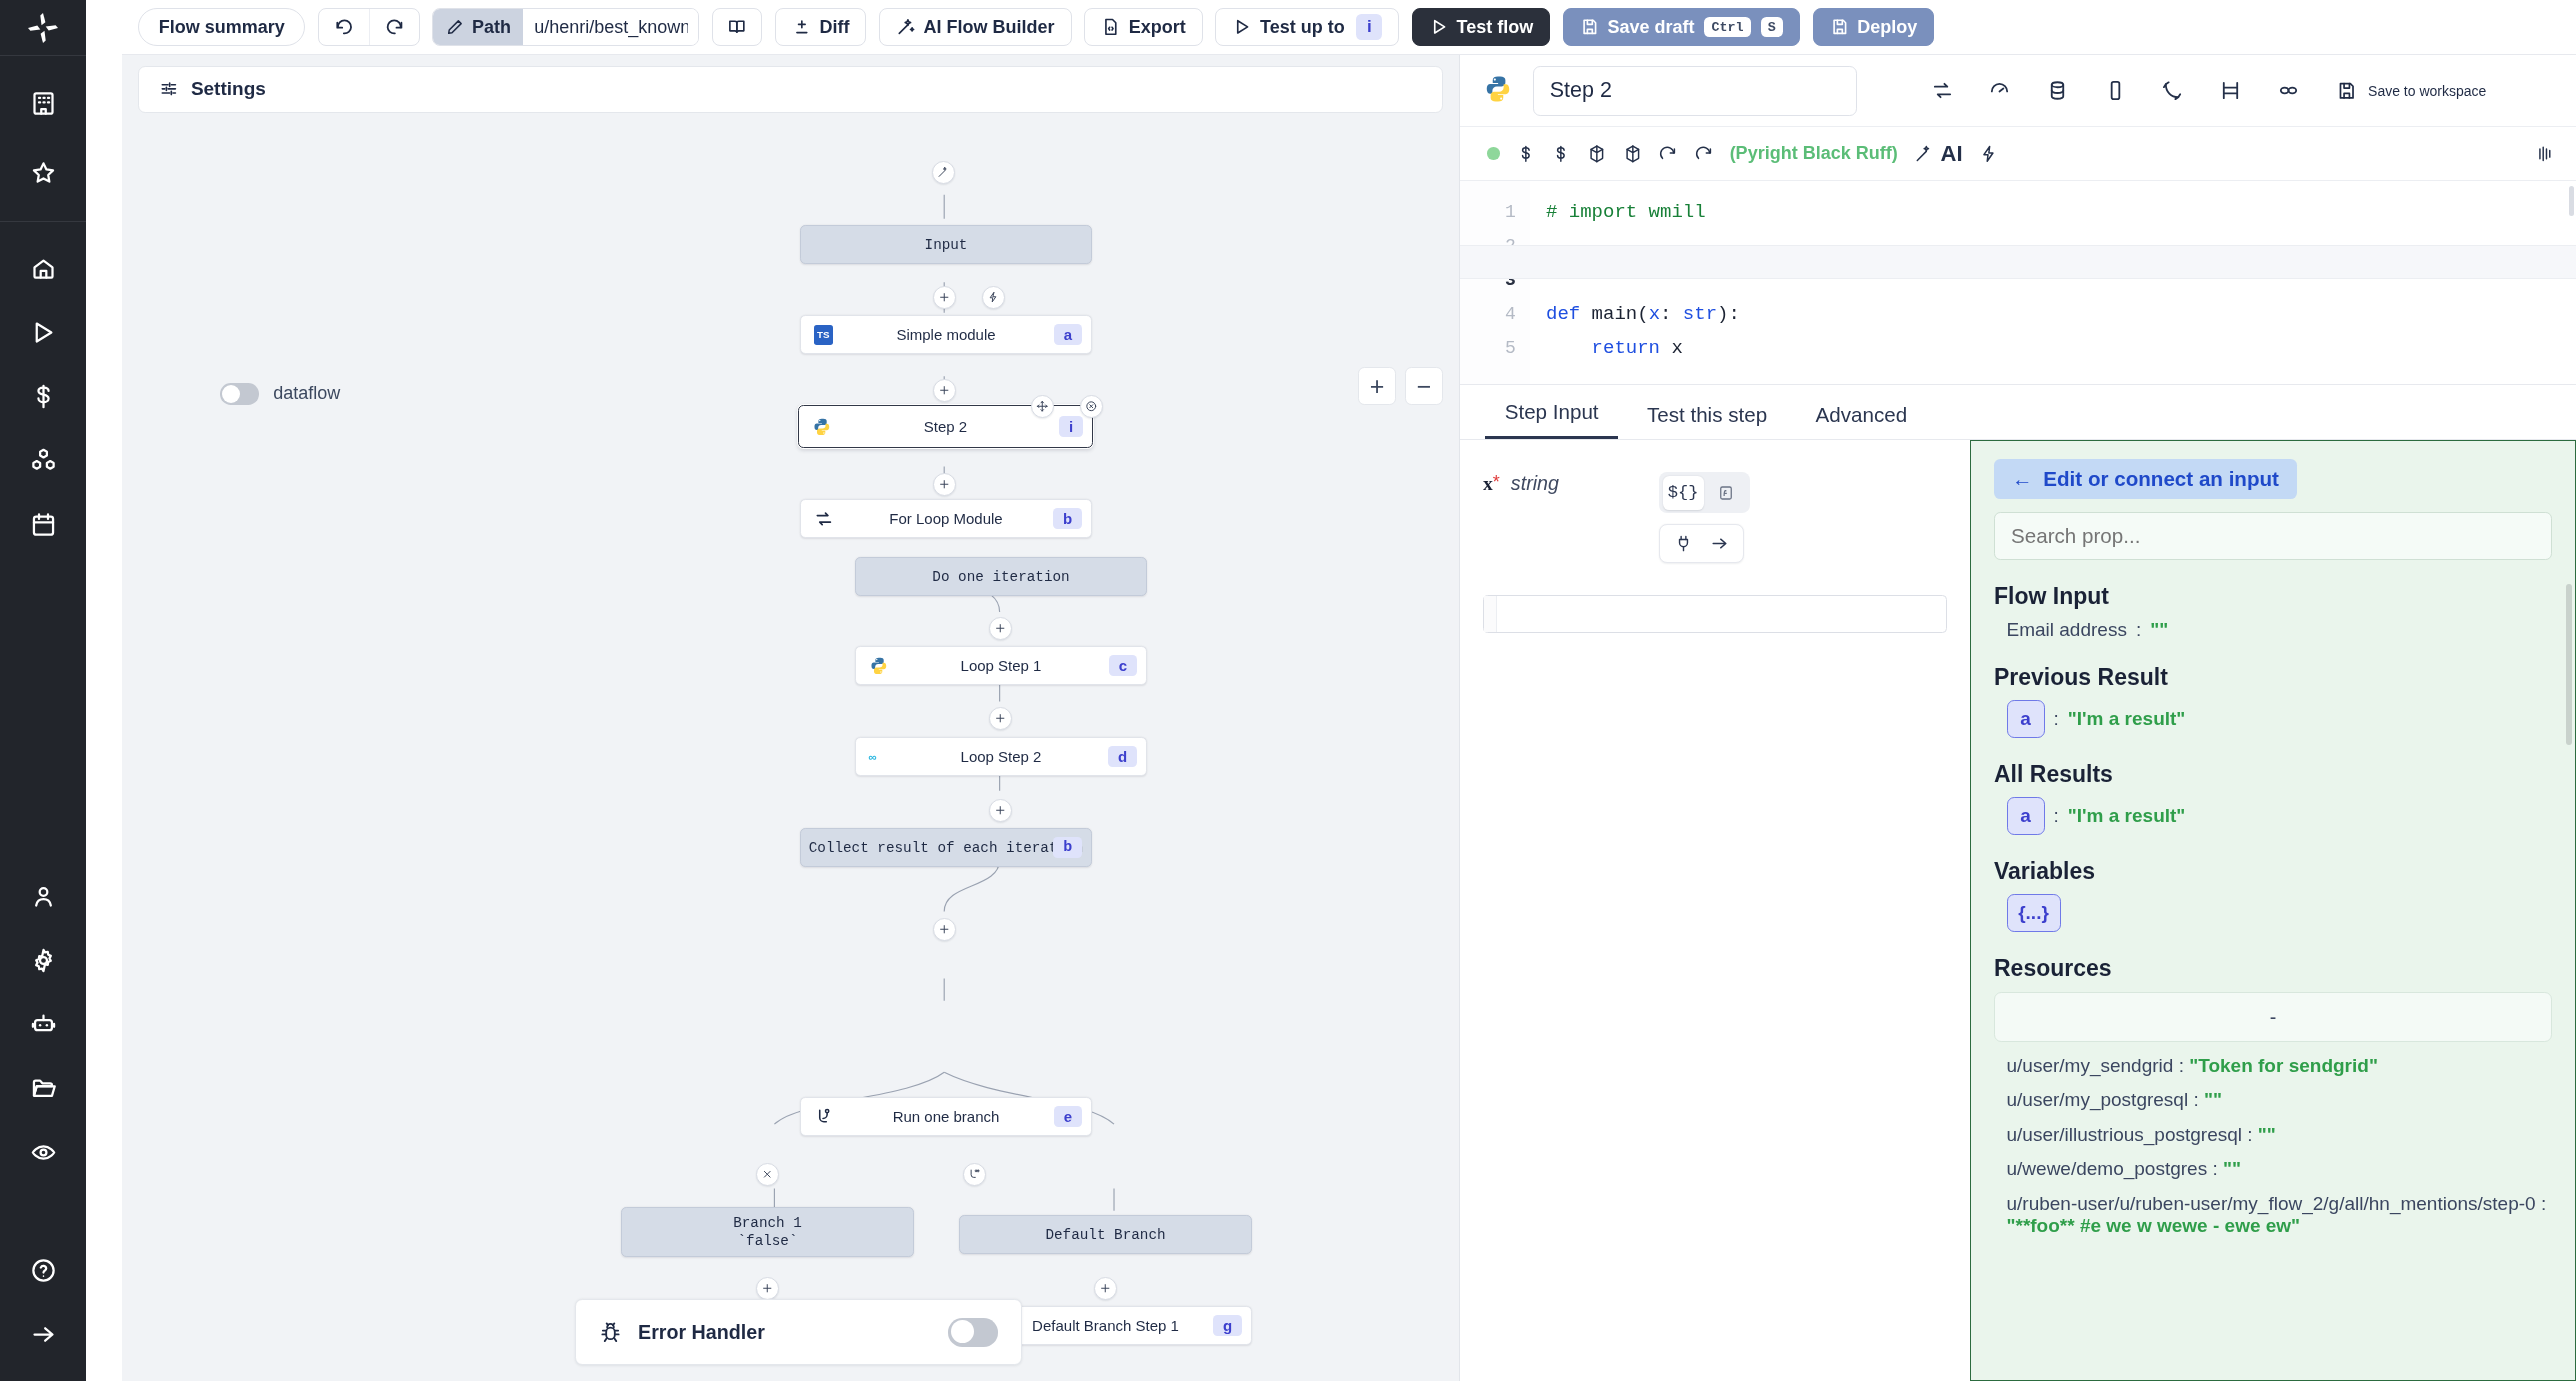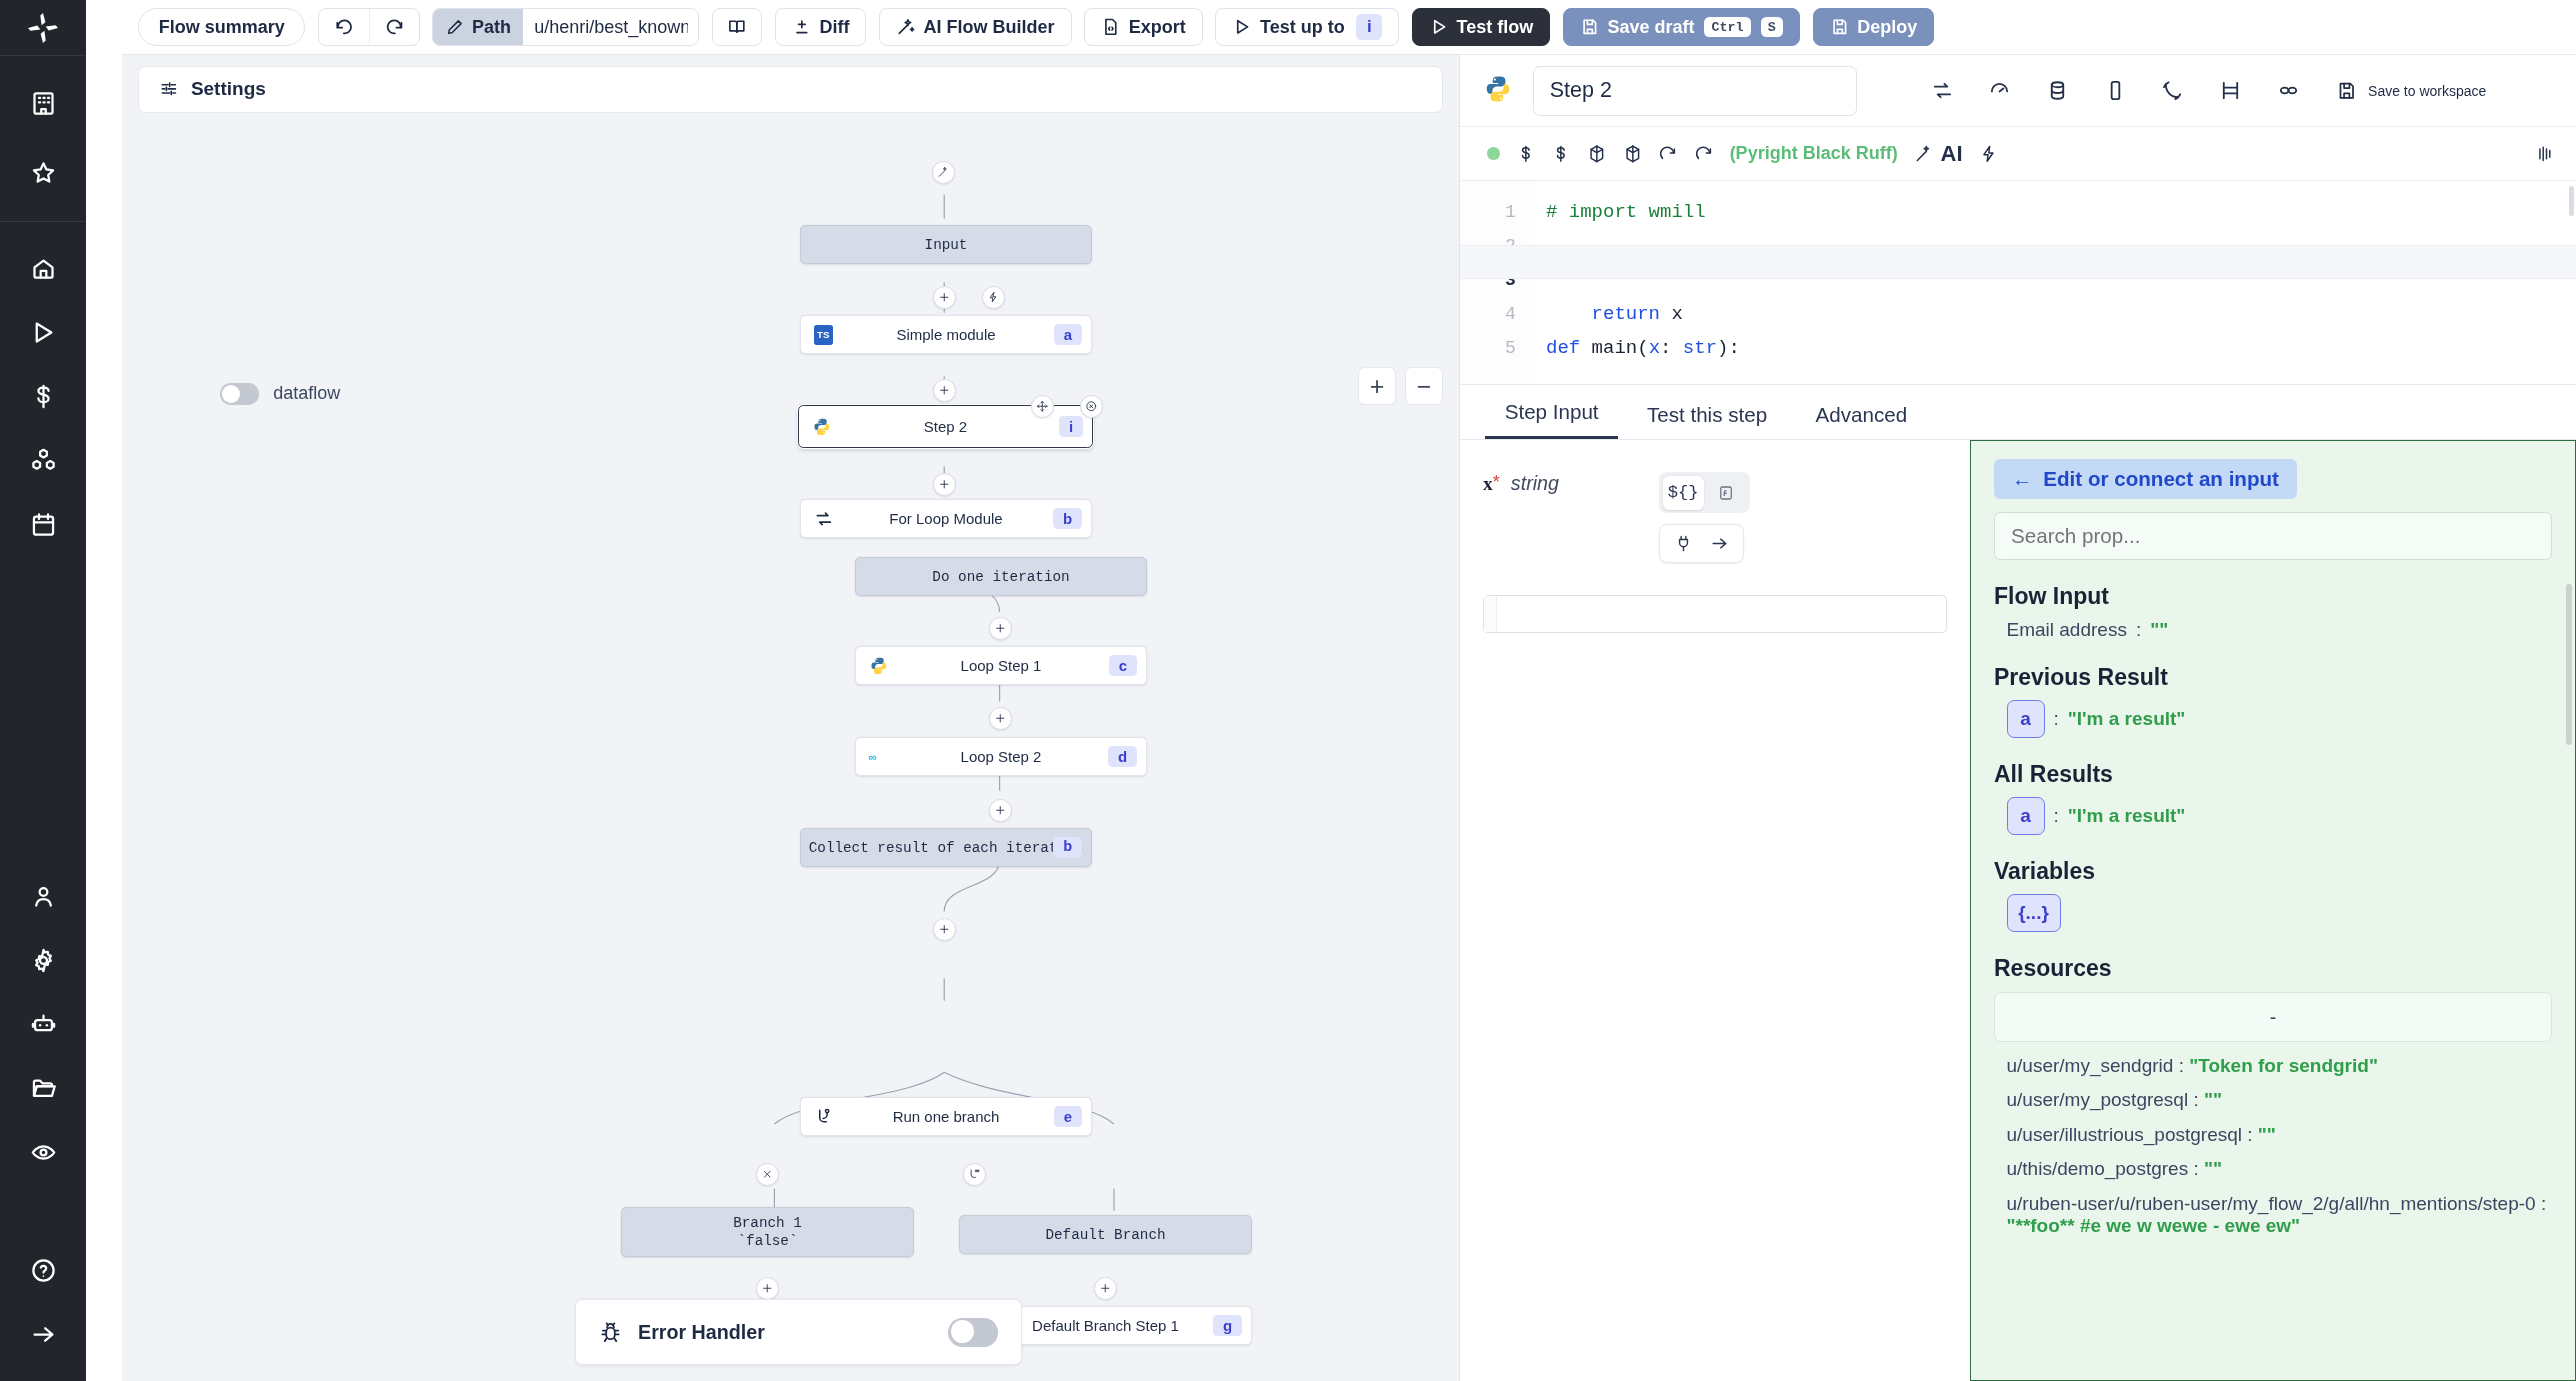--- a/index.html
+++ b/index.html
@@ -780,22 +780,22 @@
             <div>1</div>
             <div>2</div>
             <div class="cur">3</div>
             <div>4</div>
             <div>5</div>
           </div>
           <div class="code">
             <div class="ln cmt"># import wmill</div>
             <div class="ln"></div>
             <div class="ln"></div>
+            <div class="ln"><span class="kw">def</span> main(<span class="ty">x</span>: <span class="ty">str</span>):</div>
             <div class="ln">    <span class="kw">return</span> x</div>
-            <div class="ln"><span class="kw">def</span> main(<span class="ty">x</span>: <span class="ty">str</span>):</div>
           </div>
           <div class="code-scroll"></div>
         </div>
 
         <div class="tabs">
           <div class="tab active">Step Input</div>
           <div class="tab">Test this step</div>
           <div class="tab">Advanced</div>
         </div>
 
@@ -884,21 +884,21 @@
               <span>u/user/my_postgresql</span>
               <span>:</span>
               <span class="v">""</span>
             </div>
             <div class="res-row">
               <span>u/user/illustrious_postgresql</span>
               <span>:</span>
               <span class="v">""</span>
             </div>
             <div class="res-row">
-              <span>u/this/demo_postgres</span>
+              <span>u/wewe/demo_postgres</span>
               <span>:</span>
               <span class="v">""</span>
             </div>
             <div class="res-row">
               <span>u/ruben-user/u/ruben-user/my_flow_2/g/all/hn_mentions/step-0</span>
               <span>:</span>
               <br>
               <span class="v">"**foo** #e we w wewe - ewe ew"</span>
             </div>
 

